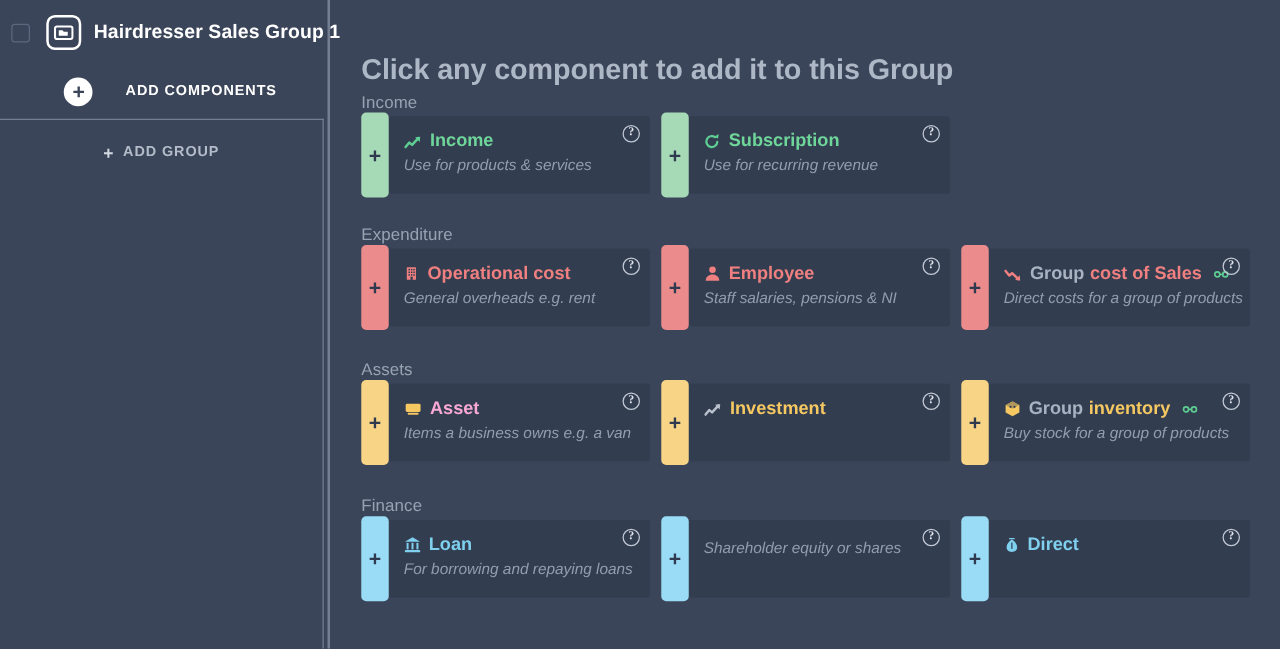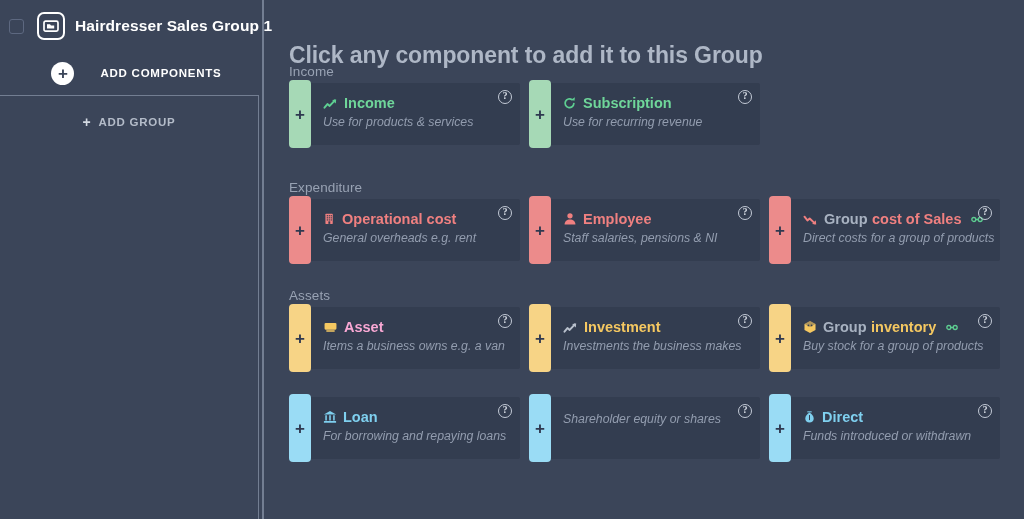--- a/index.html
+++ b/index.html
@@ -143,21 +143,21 @@
         <span>ADD GROUP</span>
       </div>
     </div>
   </div>
 
   <div id="panel-divider"></div>
 
   <div id="main">
     <div id="main-title">Click any component to add it to this Group</div>
     <div id="sections-host">
-        <div class="section" style="top: 64px;">
+        <div class="section" style="top: 74px;">
           <div class="section-label">Income</div>
           <div class="cards-row">
             <div class="card" style="width: 231px;">
               <div class="card-grip" style="background: rgb(166, 217, 182);">+</div>
               <div class="card-body">
                 <div class="card-title">
                   <span class="ticon">
                     <svg width="15" height="13" viewBox="0 0 15 14" aria-hidden="true">
                       <path d="M1 11.5 L4.2 7.6 L6.6 9.6 L12.2 3.6" fill="none" stroke="#5ecf92" stroke-width="2.1" stroke-linecap="round" stroke-linejoin="round"></path>
                       <path d="M9.2 3.1 L13.6 2.6 L13.2 7" fill="#5ecf92"></path>
@@ -283,21 +283,20 @@
               <div class="card-body">
                 <div class="card-title">
                   <span class="ticon">
                     <svg width="15" height="13" viewBox="0 0 15 14" aria-hidden="true">
                       <path d="M1 11.5 L4.2 7.6 L6.6 9.6 L12.2 3.6" fill="none" stroke="#b9c1cd" stroke-width="2.1" stroke-linecap="round" stroke-linejoin="round"></path>
                       <path d="M9.2 3.1 L13.6 2.6 L13.2 7" fill="#b9c1cd"></path>
                     </svg>
                   </span>
                   <span style="color: rgb(245, 200, 97); text-align: right;">Investment</span>
                 </div>
-                <div class="card-sub">Investments the business makes</div>
               </div>
               <div class="help-badge">?</div>
             </div>
             <div class="card" style="width: 231px;">
               <div class="card-grip" style="background: rgb(247, 212, 134);">+</div>
               <div class="card-body">
                 <div class="card-title">
                   <span class="ticon">
                     <svg width="14" height="14" viewBox="0 0 16 16" aria-hidden="true">
                       <path d="M8 1.2 L14.3 4.6 v6.8 L8 14.8 L1.7 11.4 V4.6 Z" fill="#f5c861"></path>
@@ -316,20 +315,21 @@
                     </svg>
                   </span>
                 </div>
                 <div class="card-sub">Buy stock for a group of products</div>
               </div>
               <div class="help-badge">?</div>
             </div>
           </div>
         </div>
         <div class="section" style="top: 397px;">
+          <div class="section-label">Finance</div>
           <div class="cards-row">
             <div class="card" style="width: 231px;">
               <div class="card-grip" style="background: rgb(154, 220, 245);">+</div>
               <div class="card-body">
                 <div class="card-title">
                   <span class="ticon">
                     <svg width="14" height="14" viewBox="0 0 16 16" aria-hidden="true">
                       <path d="M8 1 L15 5 H1 Z" fill="#7fd0ef"></path>
                       <rect x="2.6" y="6" width="1.8" height="6" fill="#7fd0ef"></rect>
                       <rect x="7.1" y="6" width="1.8" height="6" fill="#7fd0ef"></rect>
@@ -356,21 +356,20 @@
                 <div class="card-title">
                   <span class="ticon">
                     <svg width="13" height="14" viewBox="0 0 16 16" aria-hidden="true">
                       <path d="M5.3 1 h5.4 v1.3 h-5.4 Z" fill="#7fd0ef"></path>
                       <path d="M8 2.6 c-3 2-5.2 4.4-5.2 7.6 c0 3 2.3 4.6 5.2 4.6 s5.2-1.6 5.2-4.6 c0-3.2-2.2-5.6-5.2-7.6 Z" fill="#7fd0ef"></path>
                       <rect x="7.4" y="5.6" width="1.2" height="6.2" fill="#333d50"></rect>
                     </svg>
                   </span>
                   <span style="color: rgb(127, 208, 239);">Direct</span>
                 </div>
-                <div class="card-sub">Funds introduced or withdrawn</div>
               </div>
               <div class="help-badge">?</div>
             </div>
           </div>
         </div>
       </div>
   </div>
 
 </div>
 

